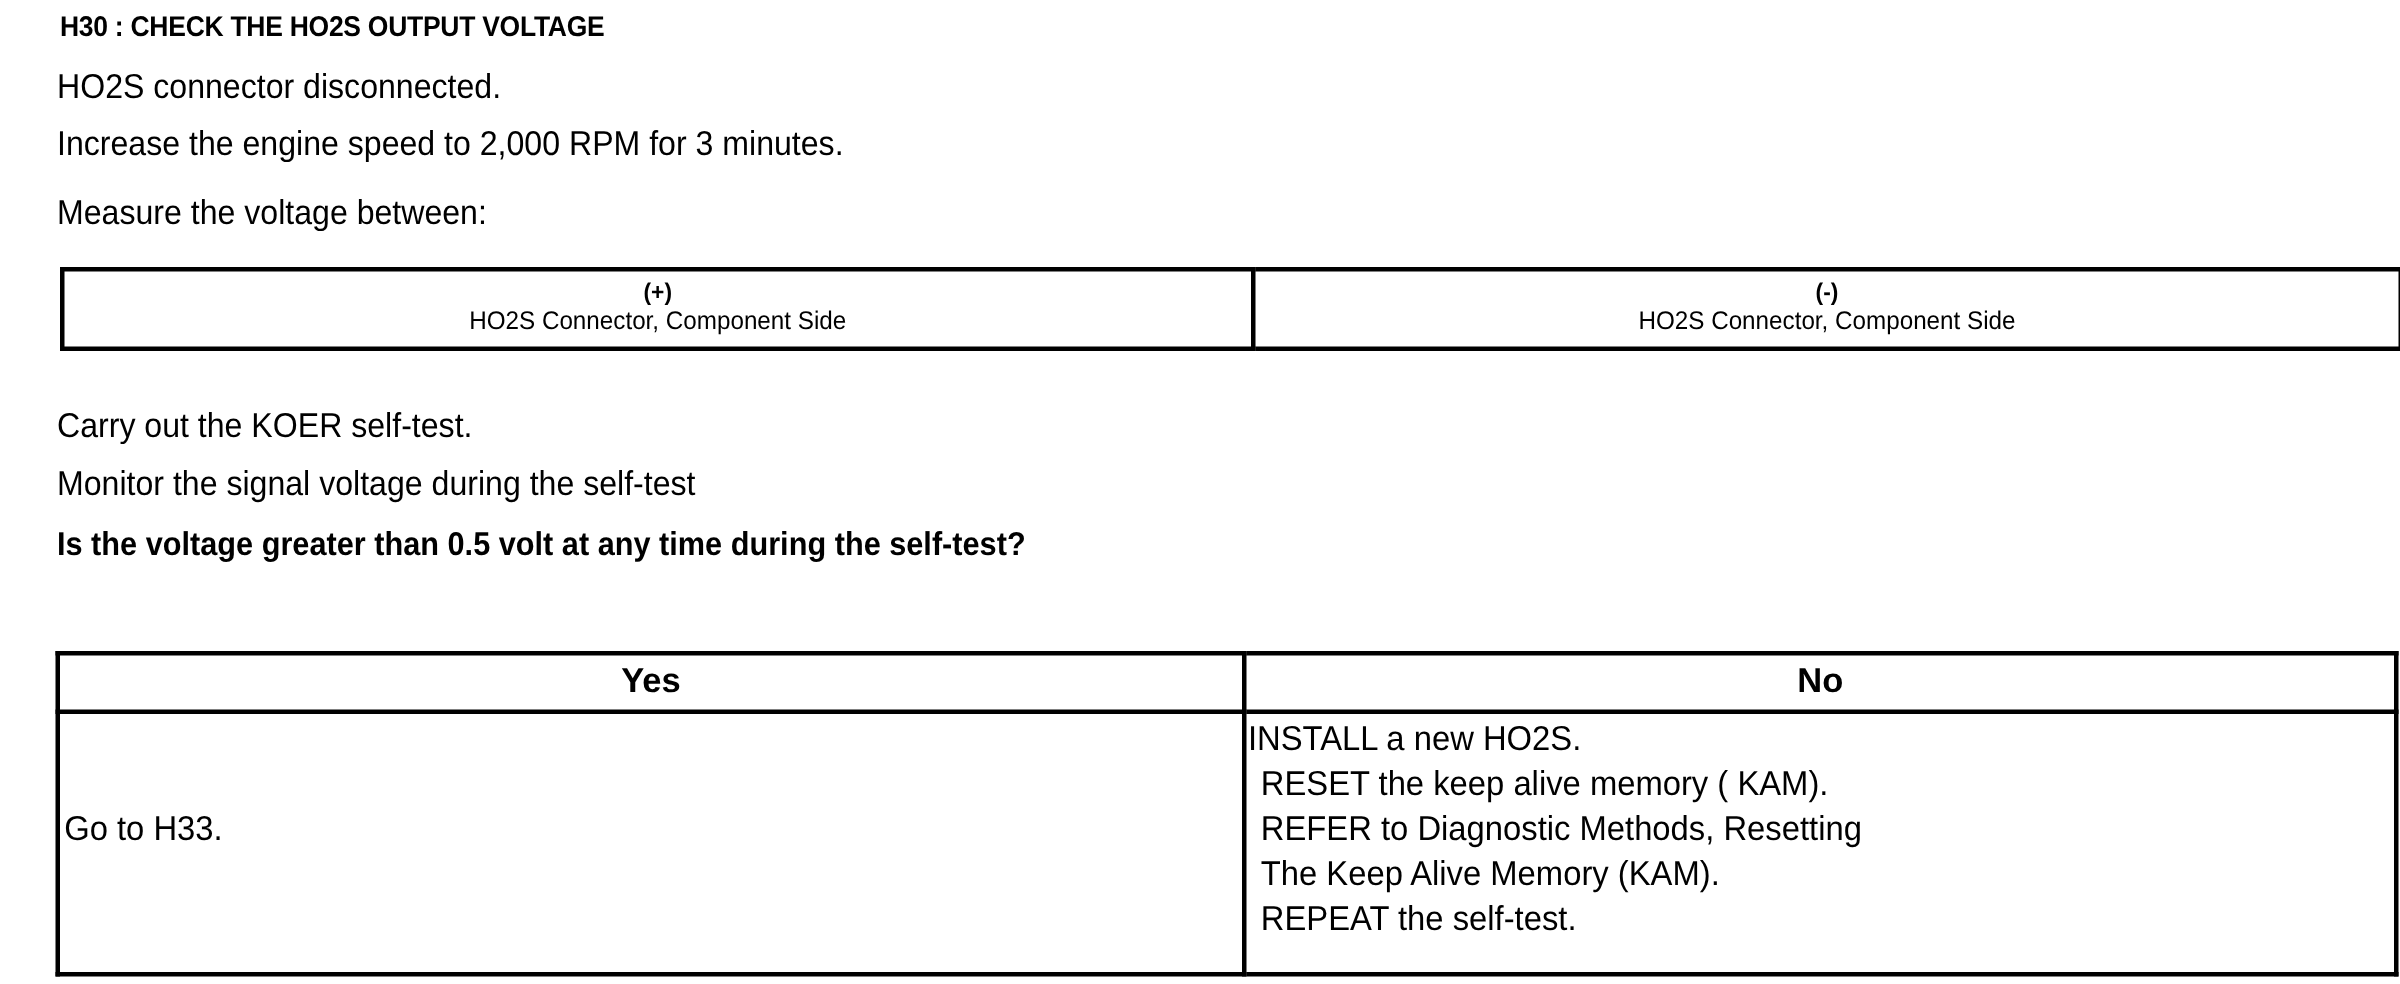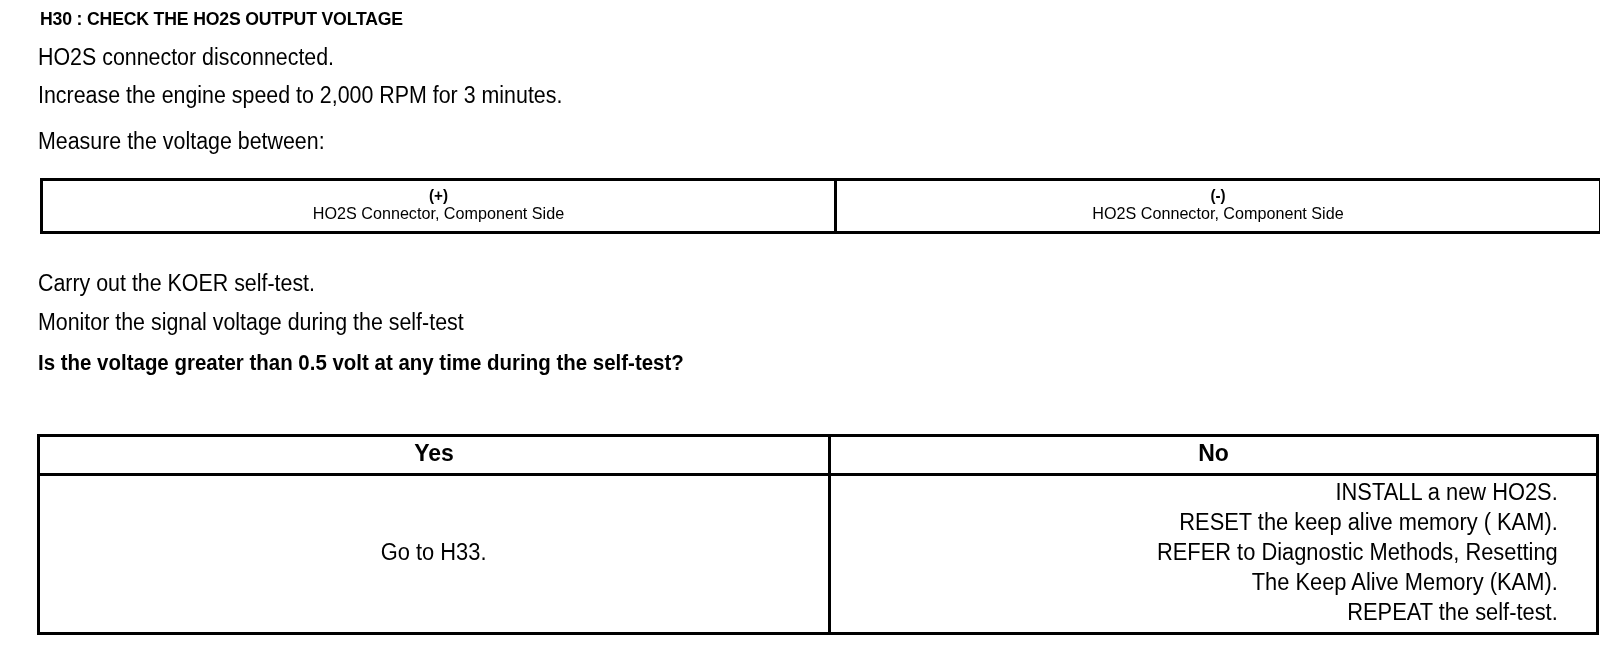--- a/index.html
+++ b/index.html
@@ -117,28 +117,27 @@
     text-align: center;
     font-size: 23px;
     font-weight: bold;
     padding: 0 4px 3px 4px;
   }
   #decision-table td.answer-body {
     height: 152px;
     vertical-align: middle;
   }
   #decision-table td.answer-body.center {
-    text-align: center;
-    font-size: 23px;
-    padding-bottom: 4px;
+    font-size: 23px;
+    padding-bottom: 20px;
     text-decoration: underline;
   }
   #decision-table td.answer-body.left {
     vertical-align: top;
-    text-align: right;
+    text-align: left;
     padding: 1px 0 0 0;
   }
   .action-list {
     margin: 0;
     padding: 0;
     list-style: none;
     font-size: 23px;
     line-height: 30px;
   }
   .action-list li {

